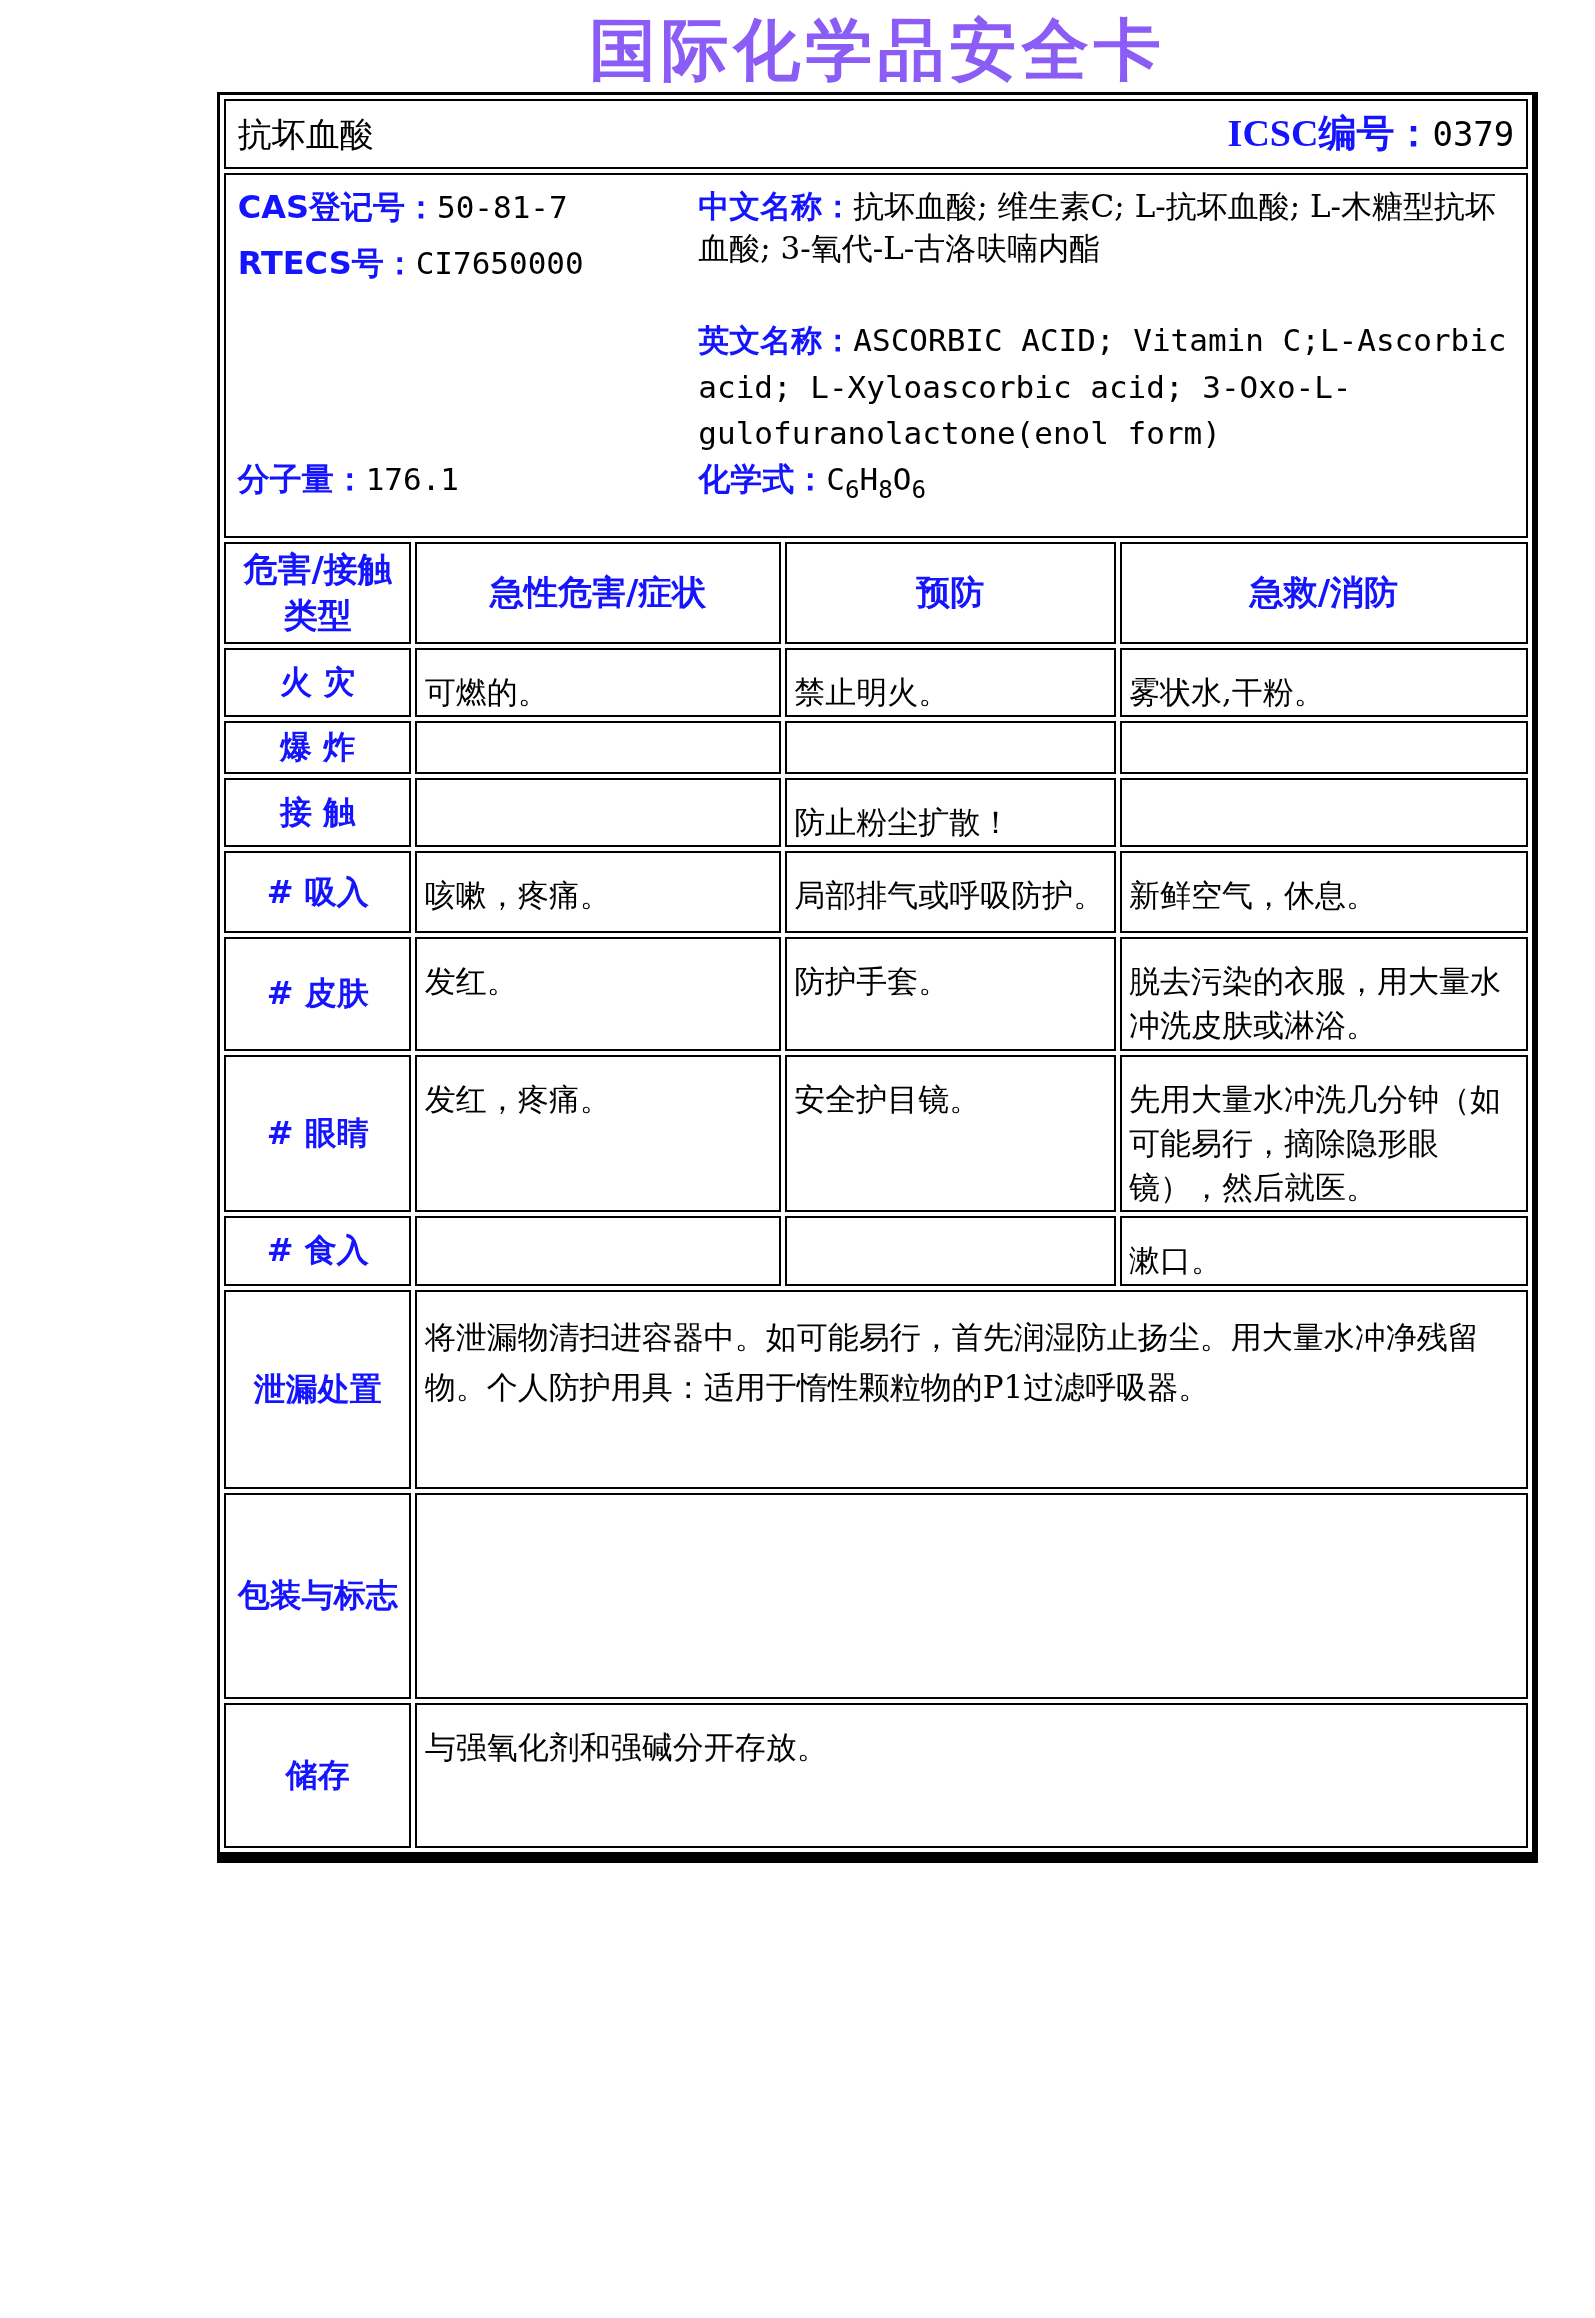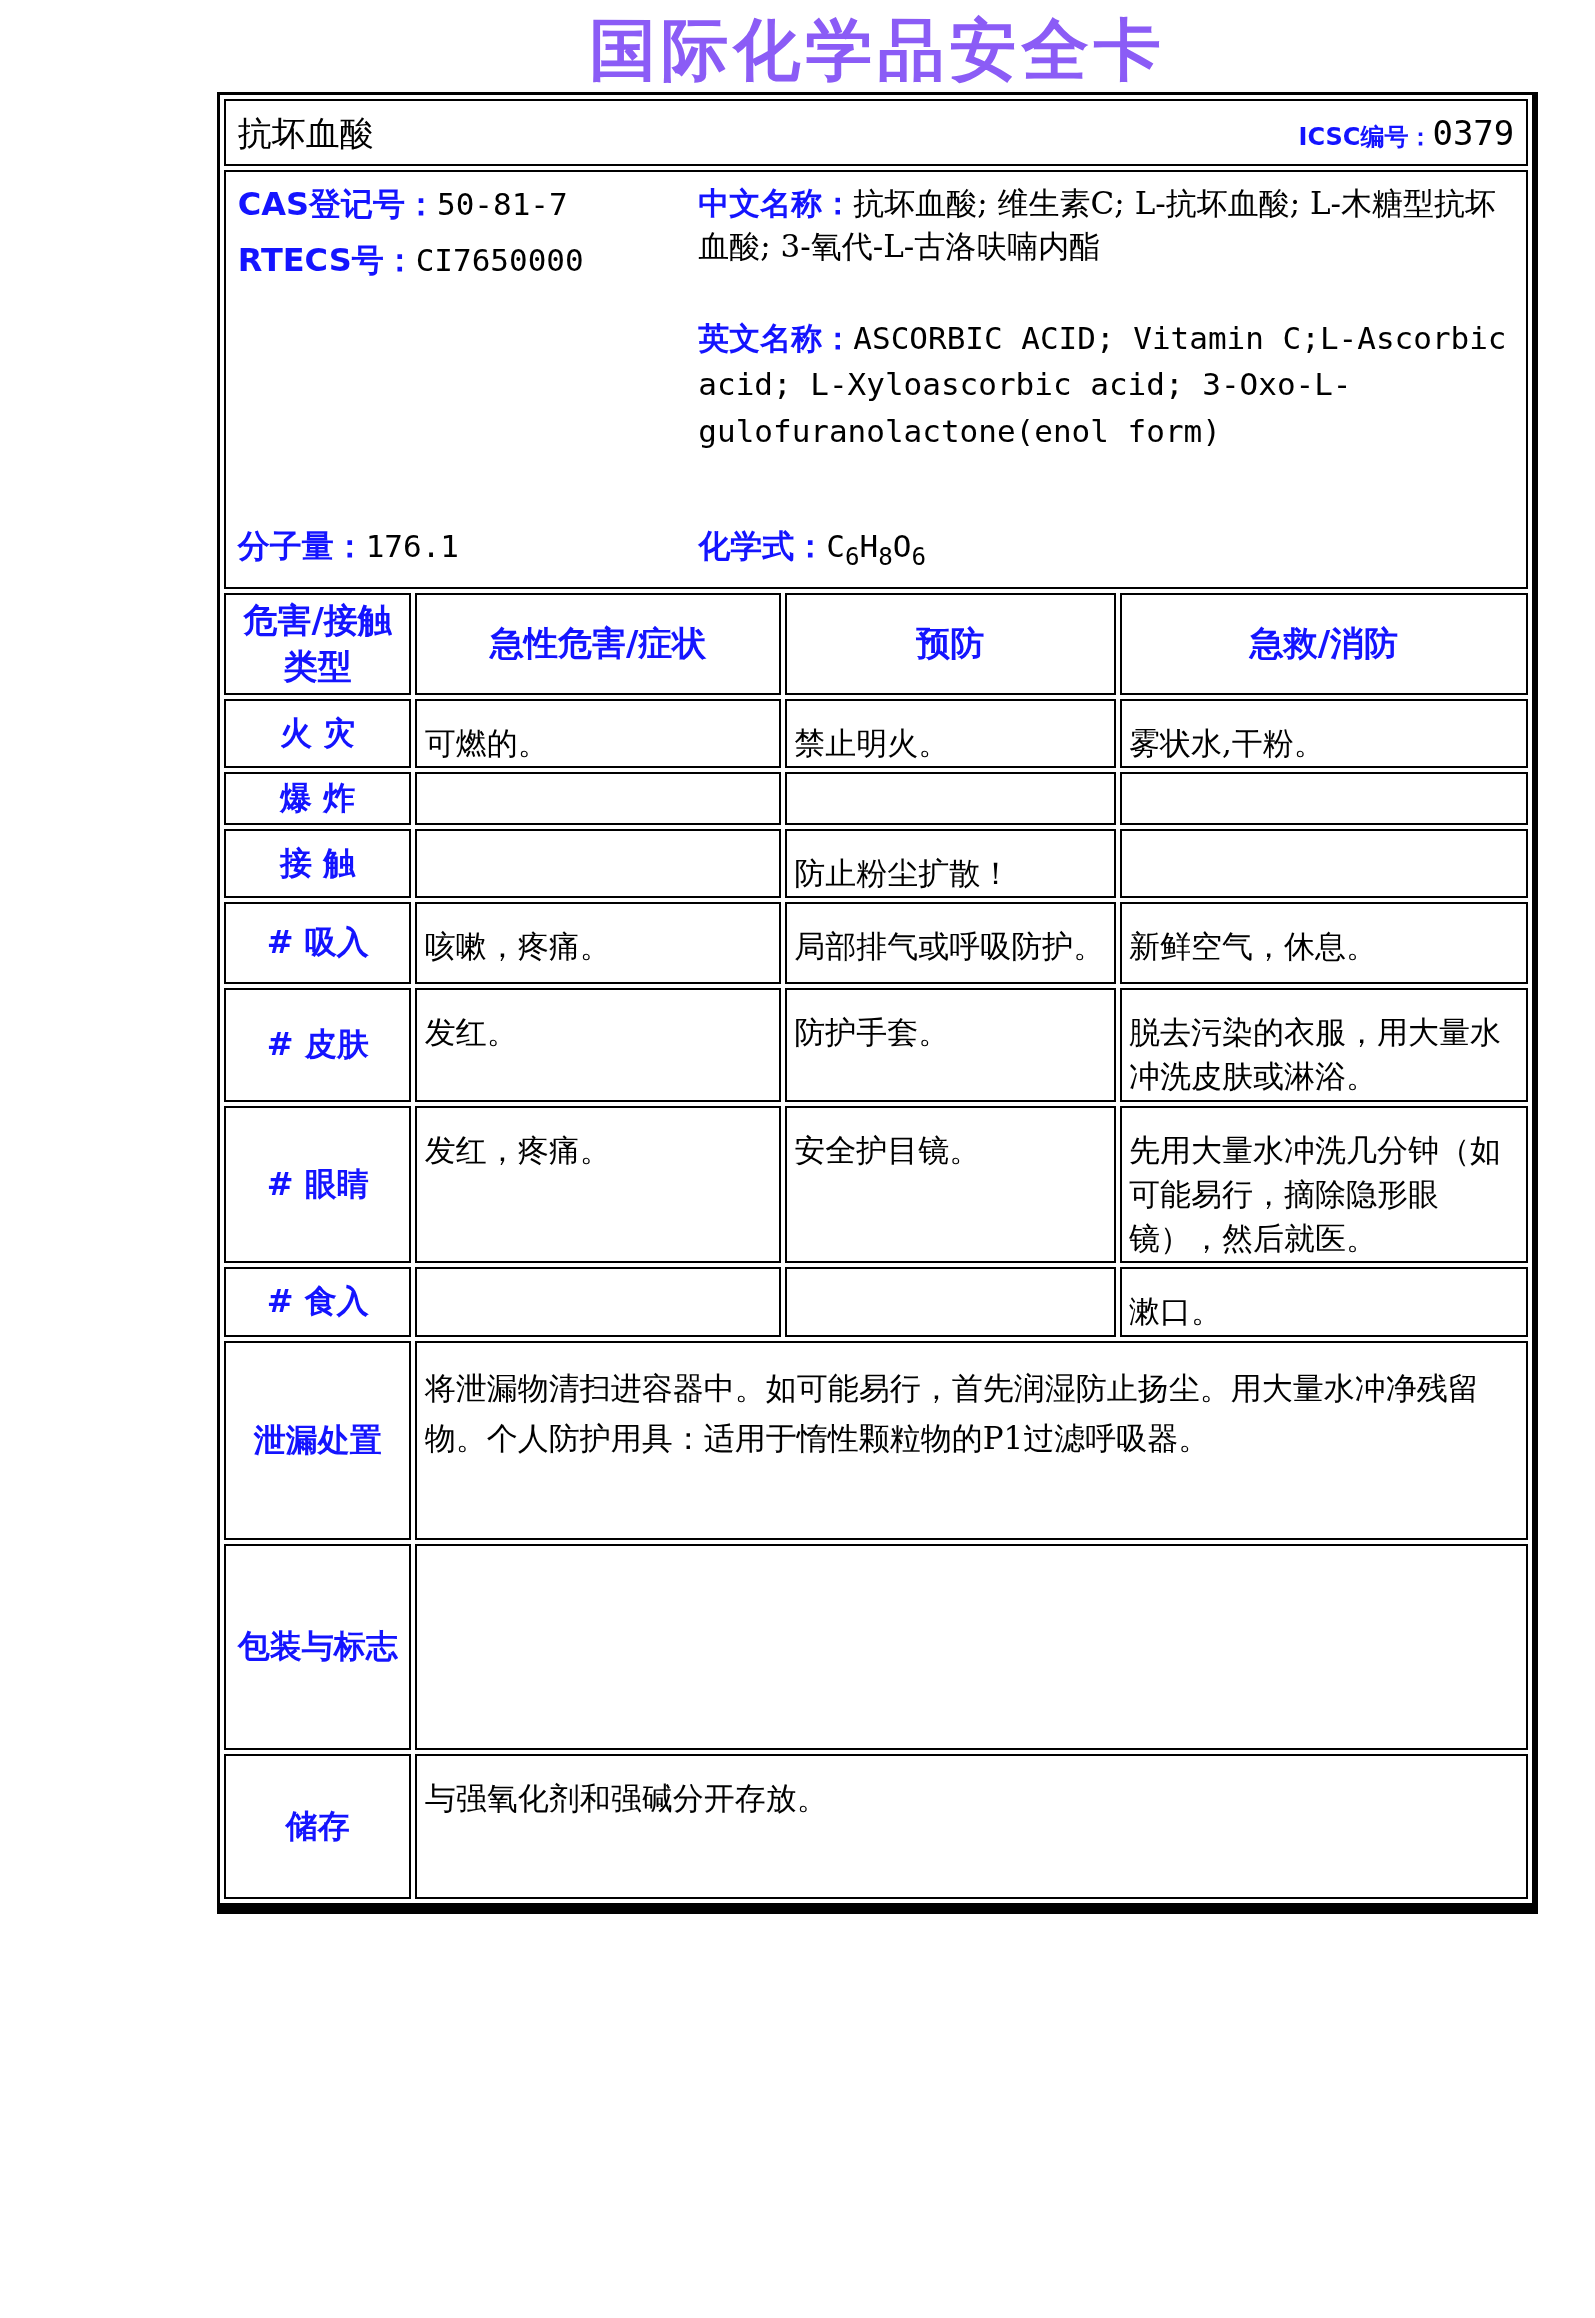--- a/index.html
+++ b/index.html
@@ -20,32 +20,32 @@
   td,th{border:2.2px solid #000;vertical-align:top;padding:1.5px 7.3px;
     font-size:31px;line-height:1.42;background:#fff;word-break:break-word;}
 
   .lbl{color:#1414ff;font-weight:bold;
     font-family:"DejaVu Sans","Liberation Sans",sans-serif;}
   .val{font-family:"DejaVu Sans Mono","Liberation Mono",monospace;}
 
   
   td.namecell{vertical-align:middle;font-size:34px;padding:5.8px 11.7px;}
   .namebar{display:flex;justify-content:space-between;align-items:center;}
-  .namebar .lbl{font-size:24px;}
+  .namebar .lbl{font-size:38px;font-family:Liberation Serif, serif;}
   .namebar .val{font-size:34px;}
 
   
   td.idcell{padding:10.2px 8.8px 11.7px 11.7px;}
   .idgrid{display:grid;grid-template-columns:36% 64%;}
   .idline{margin-bottom:10.2px;white-space:nowrap;}
   .idline .lbl{font-size:32px;}
   .cnp{margin:0 0 0 0;line-height:1.36;}
   .enp{margin:48px 0 0 0;line-height:1.5;}
   .enp .val{font-size:31px;}
-  .molgrid{display:grid;grid-template-columns:36% 64%;margin-top:70px;}
+  .molgrid{display:grid;grid-template-columns:36% 64%;}
   .molgrid .lbl{font-size:32px;}
   sub.fsub{font-size:0.78em;vertical-align:-0.35em;
     font-family:"DejaVu Sans Mono","Liberation Mono",monospace;}
 
   
   th.hdr{color:#1414ff;font-weight:bold;text-align:center;vertical-align:middle;
     font-size:34px;line-height:1.35;white-space:pre-line;
     font-family:"DejaVu Sans","Liberation Sans",sans-serif;}
 
   

